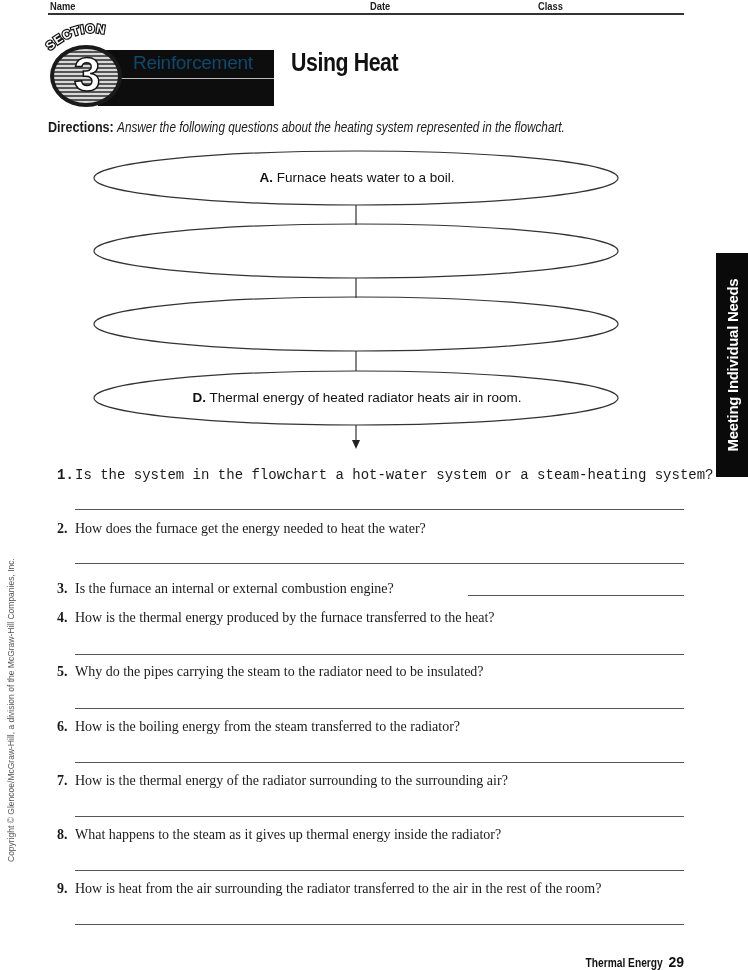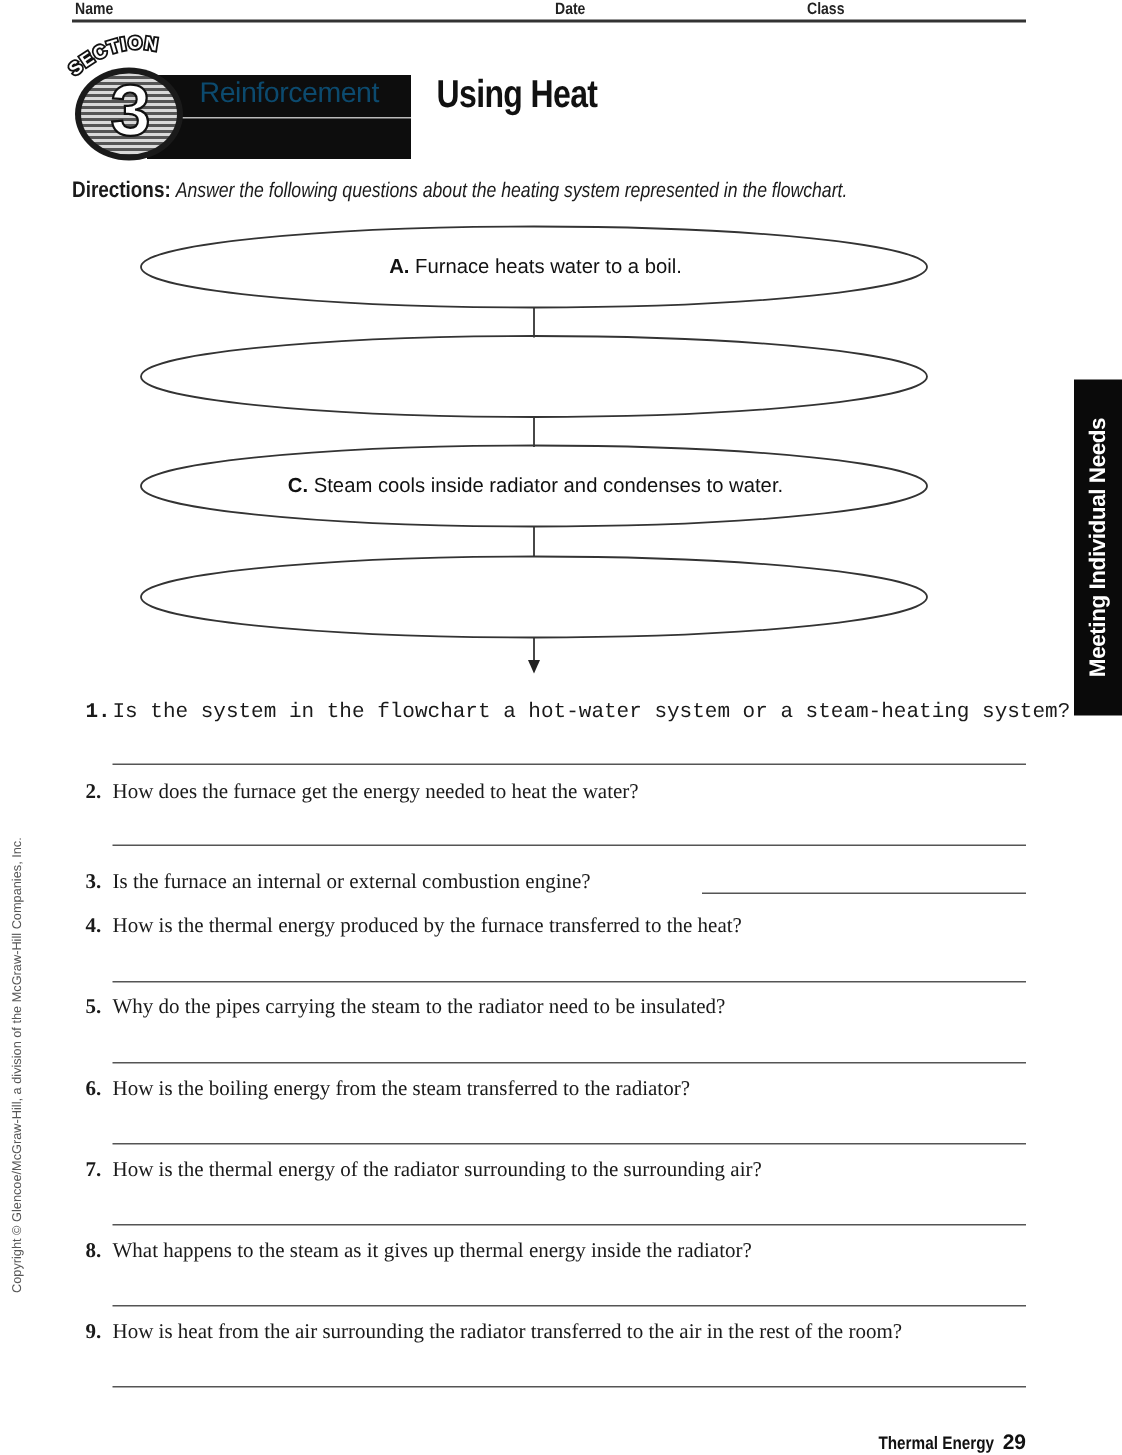--- a/index.html
+++ b/index.html
@@ -90,23 +90,23 @@
     <ellipse cx="356" cy="324" rx="262" ry="27" fill="none" stroke="#333" stroke-width="1.2"></ellipse>
     <line x1="356" y1="351" x2="356" y2="371" stroke="#333" stroke-width="1.2"></line>
     <ellipse cx="356" cy="398" rx="262" ry="27" fill="none" stroke="#333" stroke-width="1.2"></ellipse>
     <line x1="356" y1="425" x2="356" y2="442" stroke="#333" stroke-width="1.2"></line>
     <polygon points="352,440 360,440 356,449" fill="#222"></polygon>
   </svg>
   <div class="node-text" style="top:170px;">
     <b>A.</b>
     <span>Furnace heats water to a boil.</span>
   </div>
-  <div class="node-text" style="top:316px;">
-    <b>C.</b>
-    <span>Steam cools inside radiator and condenses to water.</span>
+  <div class="node-text" style="top:390px;">
+    <b>D.</b>
+    <span>Thermal energy of heated radiator heats air in room.</span>
   </div>
 </div>
 
 <div class="side-tab">
   <span>Meeting Individual Needs</span>
 </div>
 
 <div class="copyright">Copyright © Glencoe/McGraw-Hill, a division of the McGraw-Hill Companies, Inc.</div>
 
 <div class="q" style="top:467px;font-family:Liberation Mono, monospace;">

